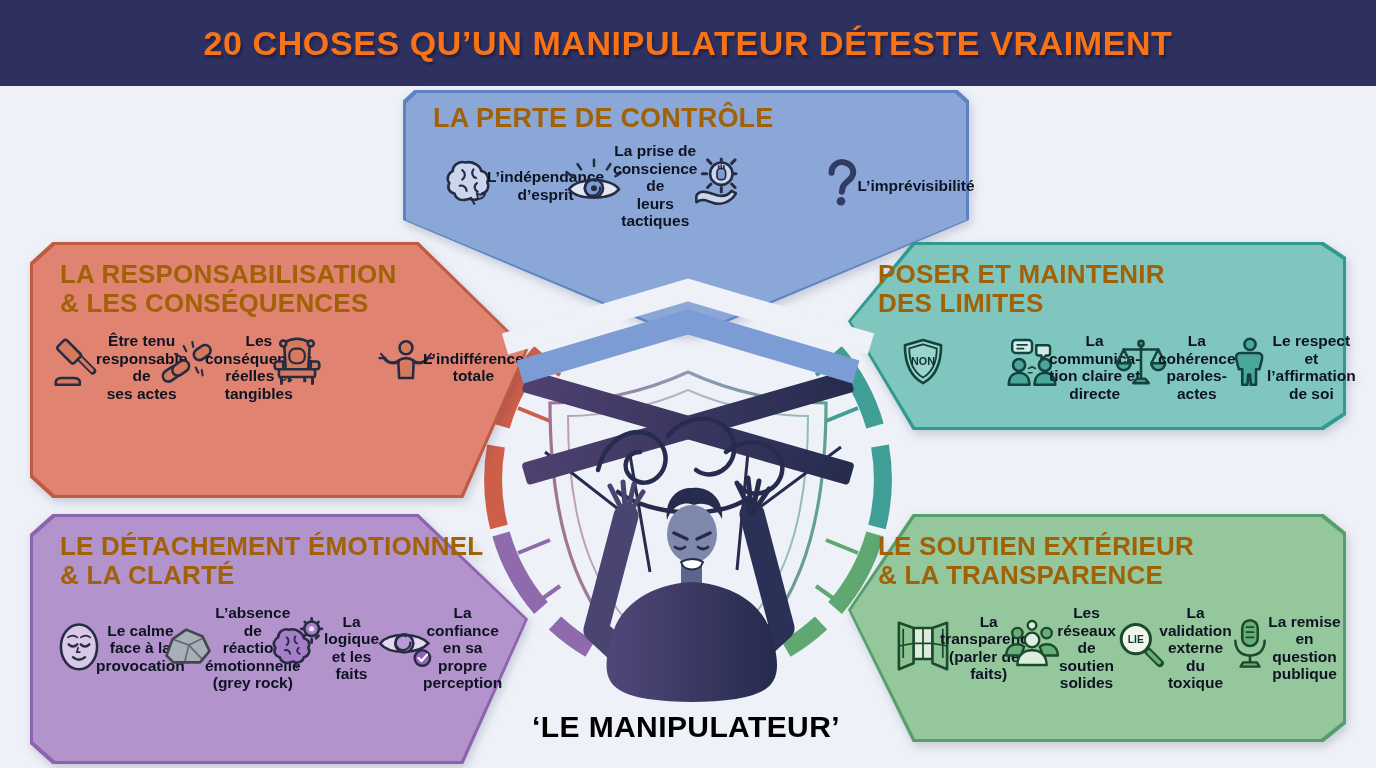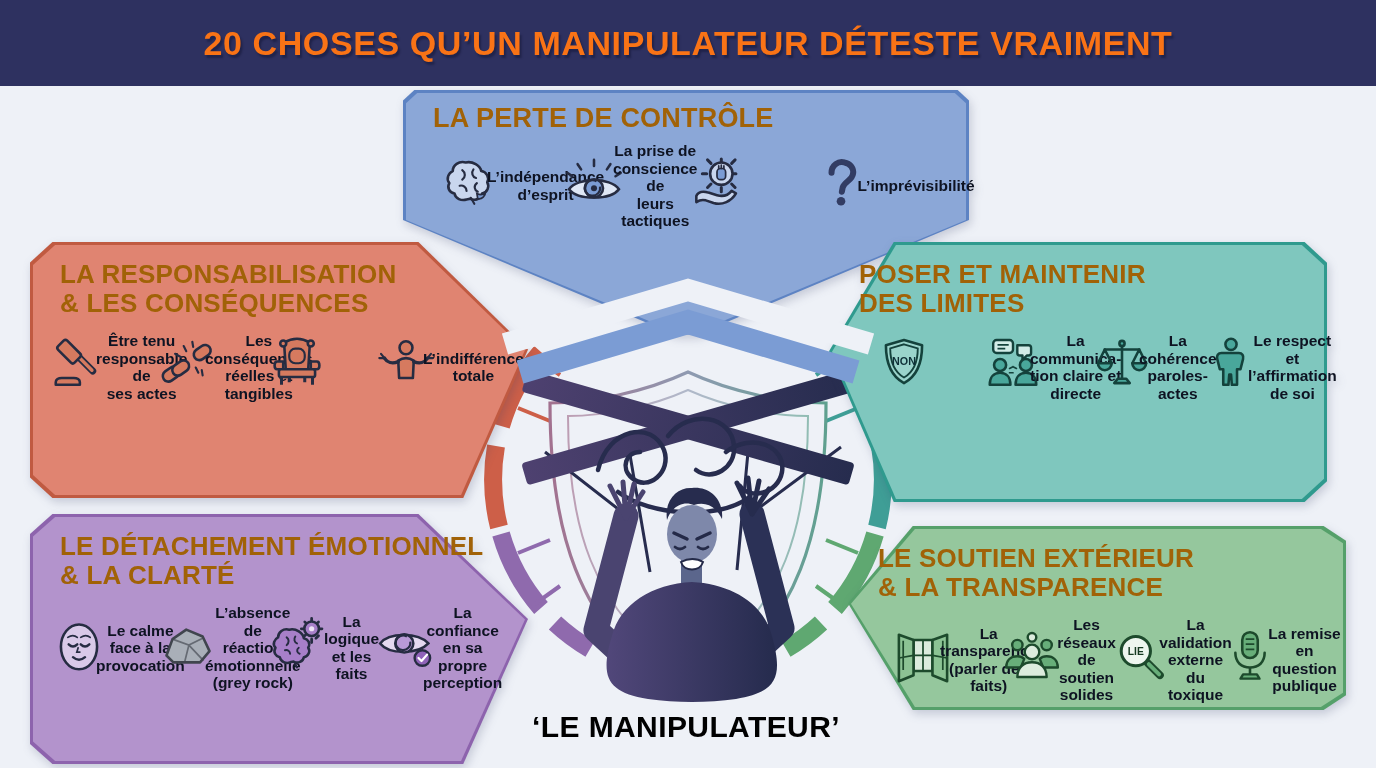--- a/index.html
+++ b/index.html
@@ -30,23 +30,23 @@
   .panel.blue .panel-bg,.panel.blue .panel-fg{
     clip-path:polygon(0 4%,2% 0,98% 0,100% 4%,100% 50%,52% 94%,48% 94%,0 50%)}
 
   .panel.red{left:30px;top:242px;width:498px;height:256px;
     --edge:var(--red-edge);--fill:var(--red-fill)}
   .panel.purple{left:30px;top:514px;width:498px;height:250px;
     --edge:var(--purple-edge);--fill:var(--purple-fill)}
   .panel.side-l .panel-bg,.panel.side-l .panel-fg{
     clip-path:polygon(0 8%,4.5% 0,78% 0,100% 42%,87% 100%,4.5% 100%,0 92%)}
 
-  .panel.teal{left:829px;top:242px;width:498px;height:260px;
+  .panel.teal{left:848px;top:242px;width:498px;height:188px;
     --edge:var(--teal-edge);--fill:var(--teal-fill)}
-  .panel.green{left:848px;top:526px;width:498px;height:184px;
+  .panel.green{left:848px;top:514px;width:498px;height:228px;
     --edge:var(--green-edge);--fill:var(--green-fill)}
   .panel.side-r .panel-bg,.panel.side-r .panel-fg{
     clip-path:polygon(13% 0,95.5% 0,100% 8%,100% 92%,95.5% 100%,13% 100%,0 42%)}
 
   .panel-title{
     font-weight:800;text-align:left;color:#a16207;line-height:1.12;
     white-space:pre-line;letter-spacing:.2px;font-size:26px;margin:18px 30px 0;
   }
   .blue .panel-title{font-size:27px;margin-top:13px}
   .items{display:flex;justify-content:space-between;margin-top:10px}

